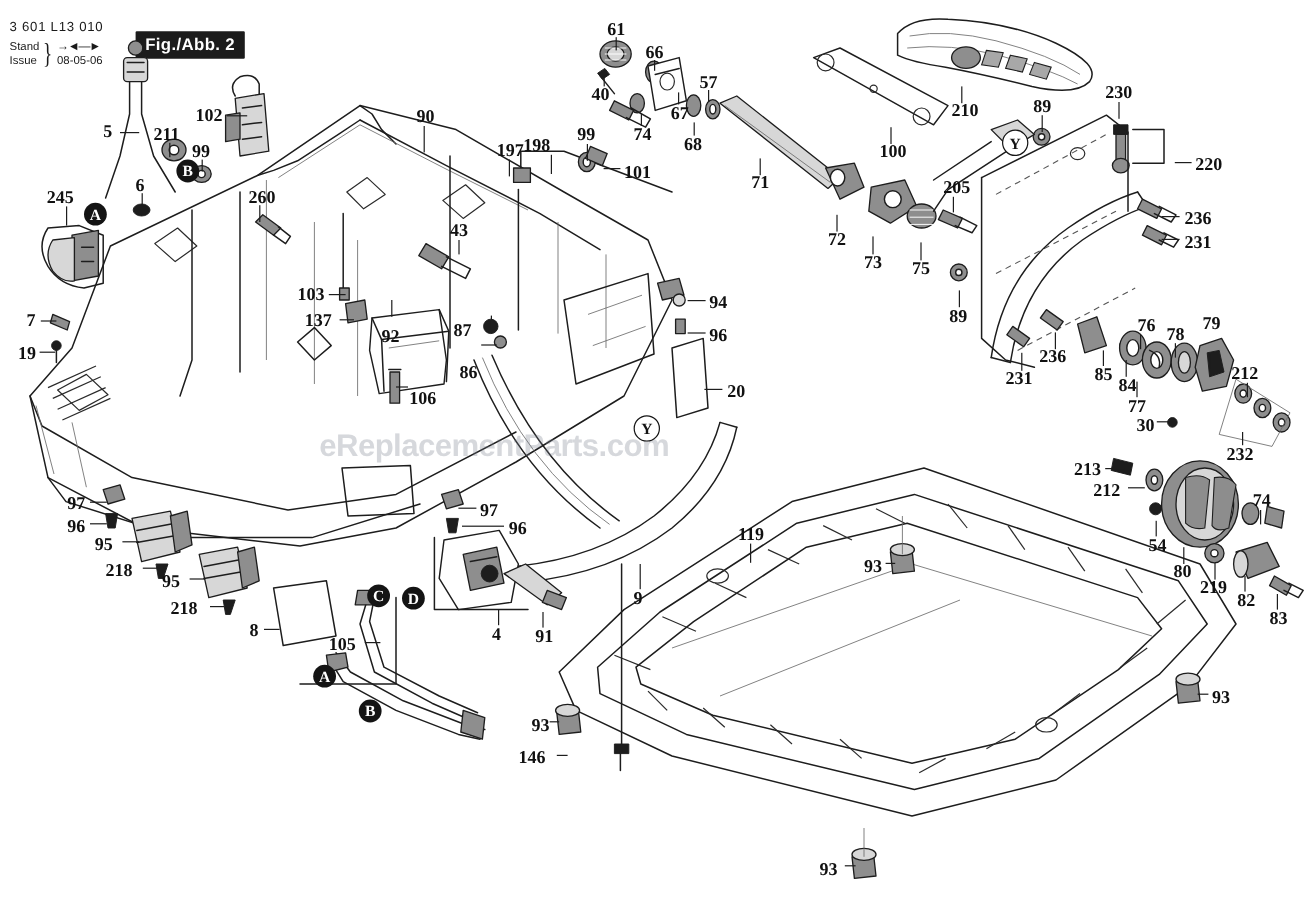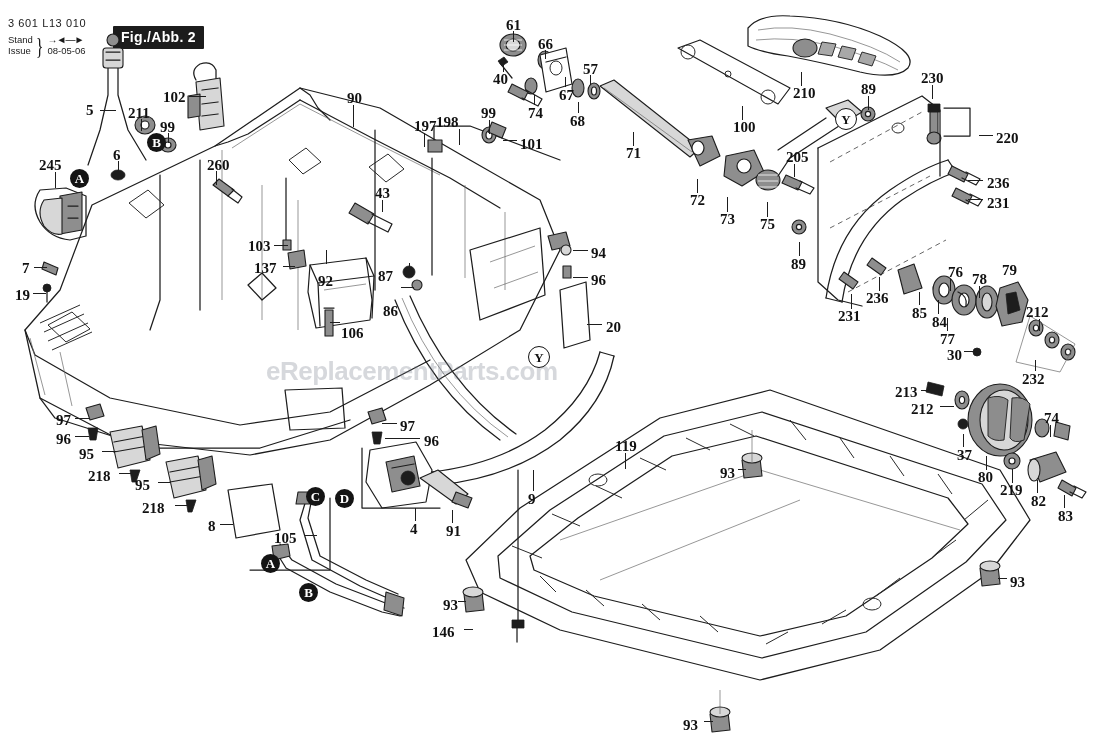--- a/index.html
+++ b/index.html
@@ -577,21 +577,21 @@
       <div class="lbl" style="left: 1026px; top: 305px;">212</div>
       <div class="leader v" style="left: 1039px; top: 319px; height: 12px;"></div>
       <div class="lbl" style="left: 947px; top: 348px; text-align: right;">30</div>
       <div class="leader h" style="left: 964px; top: 351px; width: 13px;"></div>
       <div class="lbl" style="left: 1022px; top: 372px;">232</div>
       <div class="leader v" style="left: 1035px; top: 360px; height: 11px;"></div>
       <div class="lbl" style="left: 895px; top: 385px;">213</div>
       <div class="leader h" style="left: 921px; top: 390px; width: 16px;"></div>
       <div class="lbl" style="left: 911px; top: 402px;">212</div>
       <div class="leader h" style="left: 940px; top: 406px; width: 14px;"></div>
-      <div class="lbl" style="left: 957px; top: 448px;">37</div>
+      <div class="lbl" style="left: 957px; top: 448px;">54</div>
       <div class="leader v" style="left: 963px; top: 434px; height: 13px;"></div>
       <div class="lbl" style="left: 978px; top: 470px;">80</div>
       <div class="leader v" style="left: 986px; top: 456px; height: 14px;"></div>
       <div class="lbl" style="left: 1000px; top: 483px;">219</div>
       <div class="leader v" style="left: 1012px; top: 469px; height: 14px;"></div>
       <div class="lbl" style="left: 1031px; top: 494px;">82</div>
       <div class="leader v" style="left: 1037px; top: 480px; height: 13px;"></div>
       <div class="lbl" style="left: 1044px; top: 411px;">74</div>
       <div class="leader v" style="left: 1050px; top: 425px; height: 12px;"></div>
       <div class="lbl" style="left: 1058px; top: 509px;">83</div>

